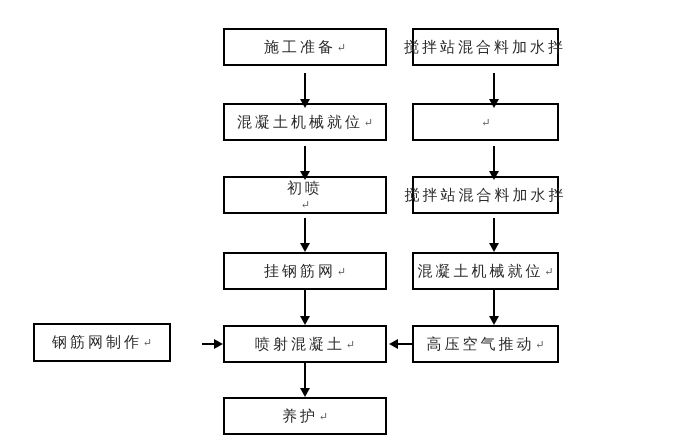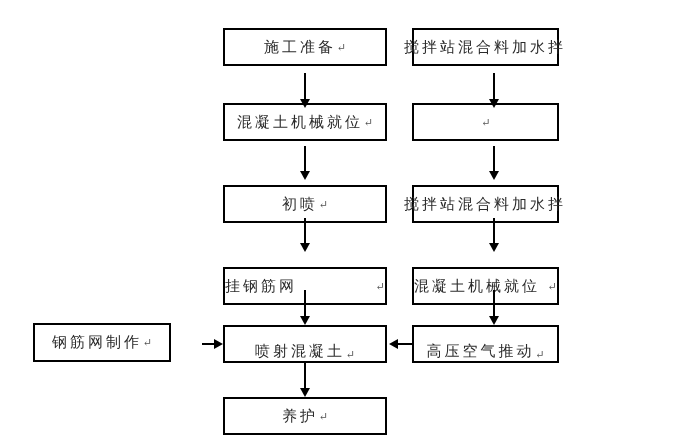--- a/index.html
+++ b/index.html
@@ -84,23 +84,23 @@
     border-top: 5px solid transparent;
     border-bottom: 5px solid transparent;
     border-right: 9px solid #000000;
   }
 
   
   .col-left  { left: 223px; width: 164px; height: 38px; }
   .col-right { left: 412px; width: 147px; height: 38px; }
   .row-1 { top: 28px; }
   .row-2 { top: 103px; }
-  .row-3 { top: 185px; }
-  .row-4 { top: 267px; justify-content: space-between; }
-  .row-5 { top: 325px; align-items: flex-end; }
+  .row-3 { top: 176px; flex-direction: column; }
+  .row-4 { top: 252px; }
+  .row-5 { top: 325px; }
   .row-6 { top: 397px; }
   .side-box { left: 33px; top: 323px; width: 138px; height: 39px; }
 </style>
 </head>
 <body>
 
 <div id="canvas">
 
   <div class="node col-left row-1">
     <span>施工准备</span>

